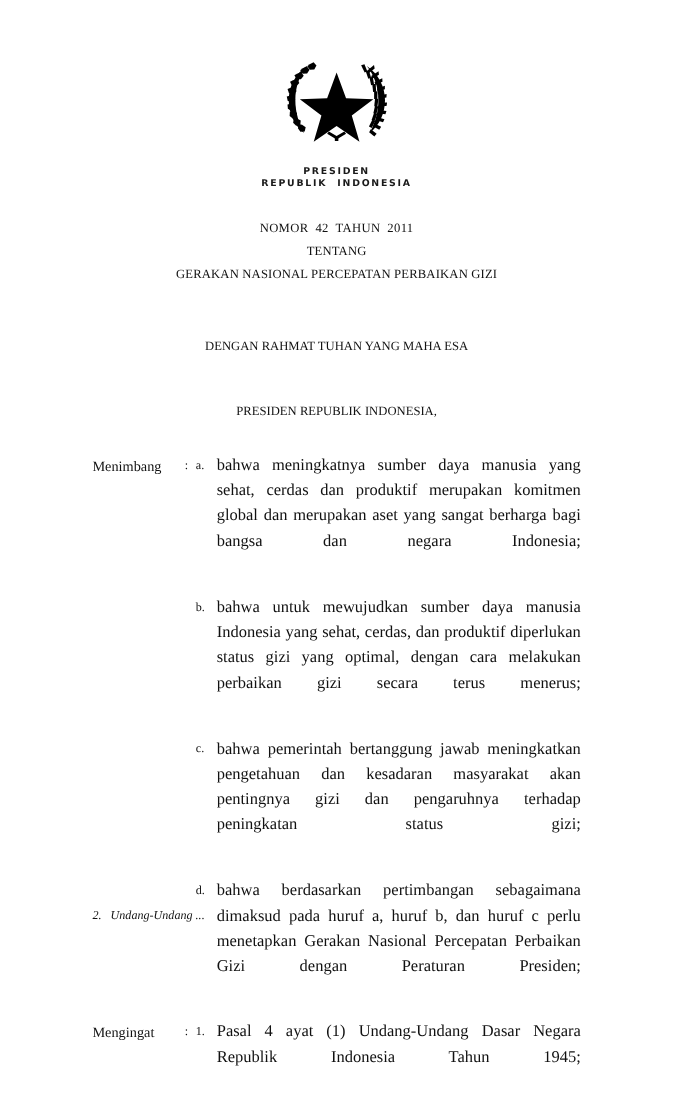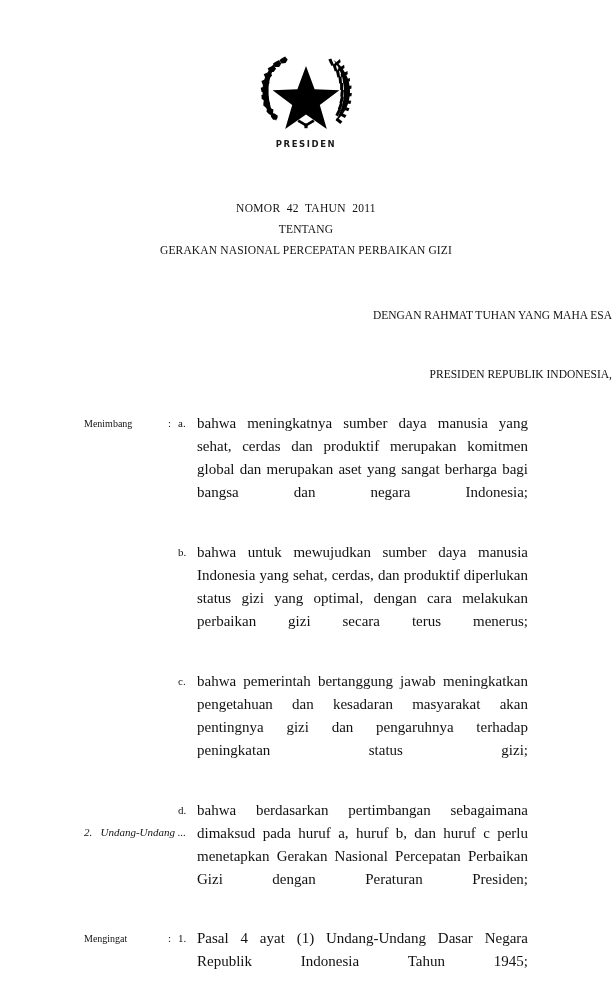--- a/index.html
+++ b/index.html
@@ -24,21 +24,21 @@
     width: 612px;
     text-align: center;
   }
   .emblem-svg {
     display: block;
     margin: 0 auto;
     width: 110px;
     height: 88px;
   }
   .emblem-caption {
-    margin-top: 5px;
+    margin-top: 17px;
     font-family: "DejaVu Sans", "Liberation Sans", sans-serif;
     font-weight: bold;
     font-size: 8.5px;
     letter-spacing: 1.6px;
     line-height: 11px;
     color: #1a1a1a;
   }
   .emblem-caption div { white-space: pre; }
 
   
@@ -56,21 +56,21 @@
     white-space: pre;
   }
   .title-line.spaced { letter-spacing: 0.3px; }
 
   
   .invocation {
     position: absolute;
     top: 305px;
     left: 0;
     width: 612px;
-    text-align: right;
+    text-align: center;
     font-size: 11.5px;
     line-height: 21px;
   }
   .invocation .second {
     margin-top: 38px;
   }
 
   
   .body-block {
     position: absolute;
@@ -85,21 +85,21 @@
   .clause-row {
     display: flex;
     align-items: flex-start;
     margin-bottom: 14px;
   }
   .clause-row:last-child { margin-bottom: 0; }
 
   .col-label {
     width: 84px;
     flex: 0 0 84px;
-    font-size: 10px;
+    font-size: 13px;
     line-height: 23px;
     white-space: nowrap;
   }
   .col-colon {
     width: 10px;
     flex: 0 0 10px;
     font-size: 11px;
     line-height: 23px;
   }
   .col-marker {
@@ -193,20 +193,21 @@
 
       <path d="M48 73.5 l7 4.2 l7 -4.2 l1.6 2.2 l-8.6 5.1 l-8.6 -5.1 Z"></path>
       <path d="M53.4 77.6 l3.2 0 l0 4.6 l-3.2 0 Z"></path>
 
       <path d="M55 20 L63.6 43.3 L88.4 44.2 L68.8 59.1 L75.8 82.9 L55 68.6 L34.2 82.9 L41.2 59.1 L21.6 44.2 L46.4 43.3 Z"></path>
     </g>
   </svg>
 
   <div class="emblem-caption">
     <div>PRESIDEN</div>
+    <div>REPUBLIK  INDONESIA</div>
   </div>
 </div>
 
 <div class="title-block">
   <div class="title-line spaced">NOMOR  42  TAHUN  2011</div>
   <div class="title-line">TENTANG</div>
   <div class="title-line">GERAKAN NASIONAL PERCEPATAN PERBAIKAN GIZI</div>
 </div>
 
 <div class="invocation">

